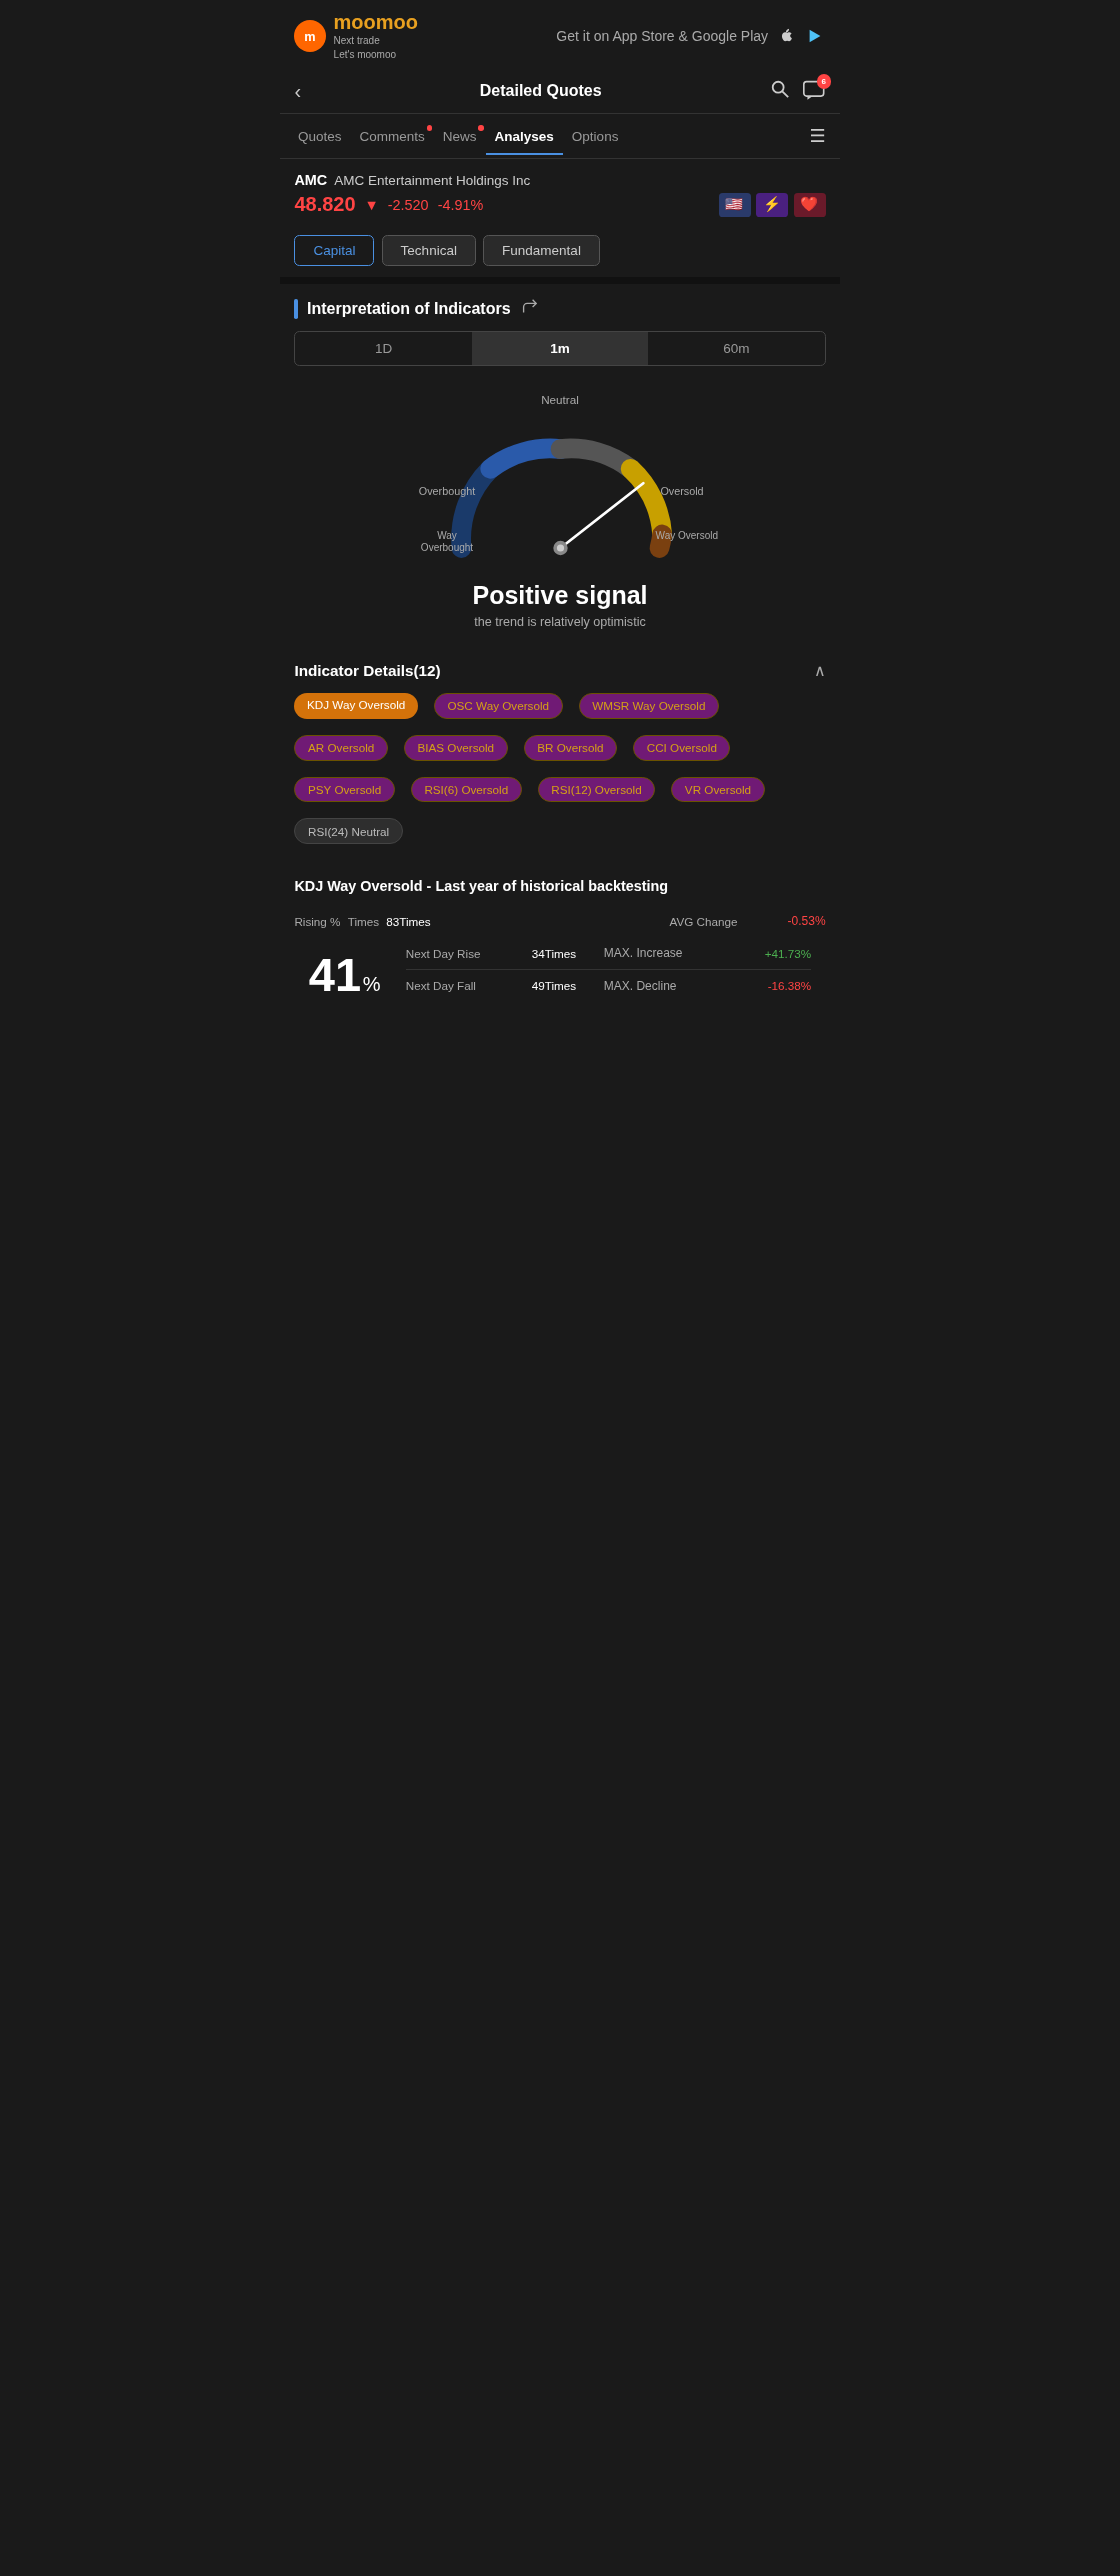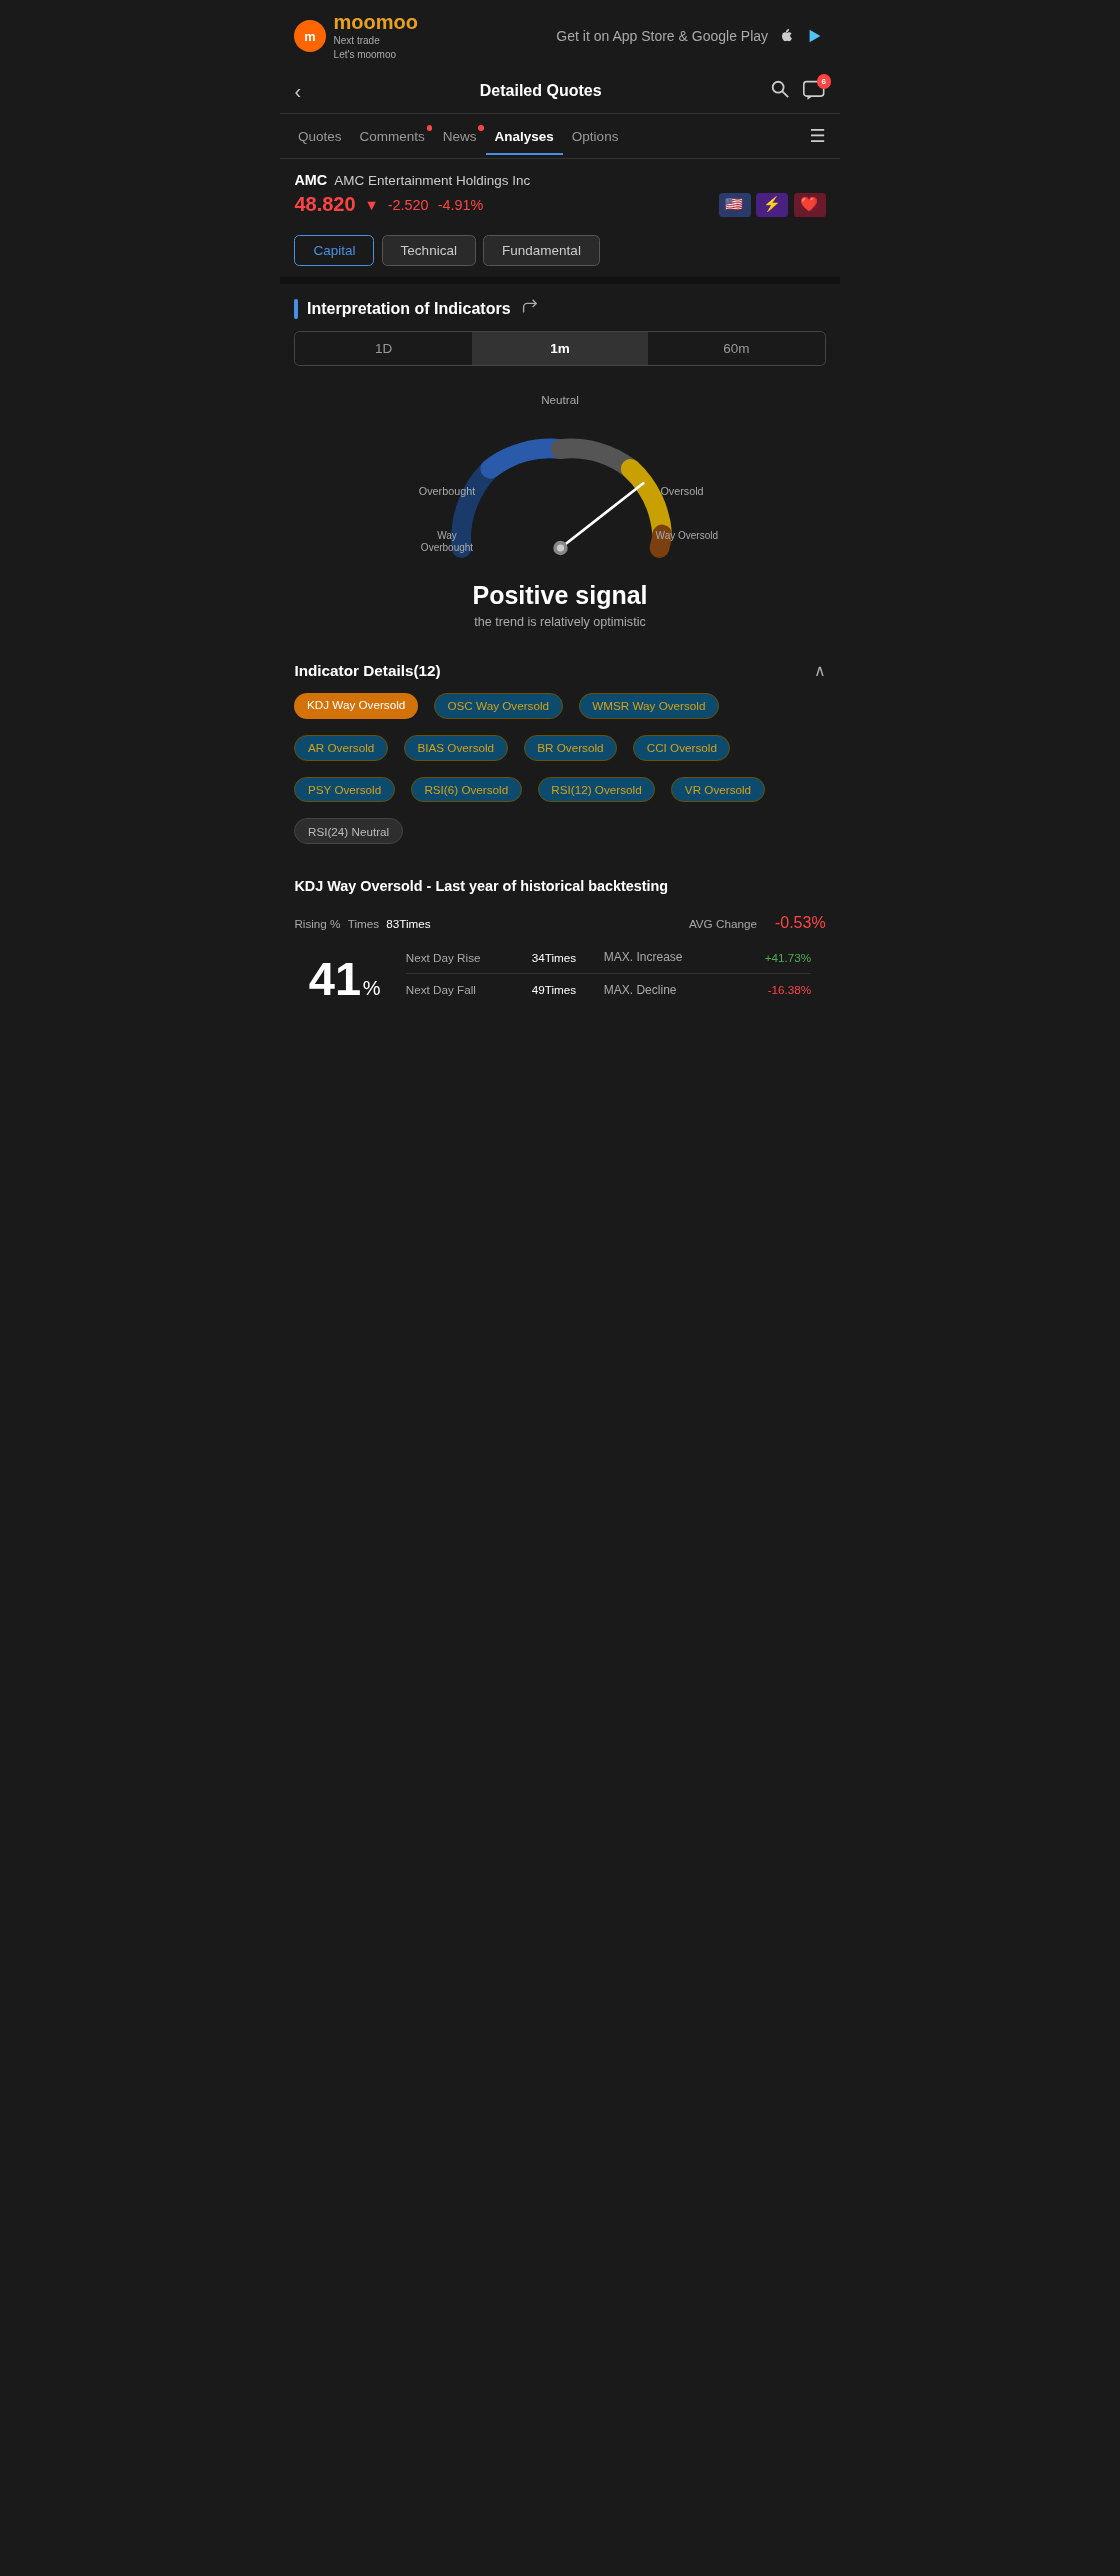--- a/index.html
+++ b/index.html
@@ -346,21 +346,21 @@
       border-radius: 18px;
       font-size: 11.7px;
       font-weight: 500;
       cursor: pointer;
     }
     .tag-active-orange {
       background: #d4720a;
       color: #fff;
     }
     .tag-yellow {
-      background: #0c4a6e;
+      background: #701a75;
       color: #d4a017;
       border: 0.9px solid #6a5200;
     }
     .tag-gray {
       background: #2e2e2e;
       color: #bbb;
       border: 0.9px solid #444;
     }
 
     
@@ -629,21 +629,21 @@
 
 <div class="backtesting-section">
   <div class="backtesting-title">KDJ Way Oversold - Last year of historical backtesting</div>
 
   <div style="display:grid; grid-template-columns: auto auto 1fr auto; gap: 0 7.2px; align-items:center; margin-bottom:5.4px;">
     <div class="bt-label">Rising %</div>
     <div class="bt-label">Times</div>
     <div class="bt-value">83Times</div>
     <div class="bt-value-red" style="display:flex; gap:18px; align-items:center;">
       <span style="color:#aaa; font-size:11.7px;">AVG Change</span>
-      <span style="color:#ff4444; font-size:16px;">-0.53%</span>
+      <span style="color:#ff4444; font-size:12px;margin-left:32px;">-0.53%</span>
     </div>
   </div>
 
   <div class="bottom-section">
     <div class="bottom-left">
       <div class="big-percent">
         <span class="big-num">41</span>
         <span class="big-pct">%</span>
       </div>
     </div>

